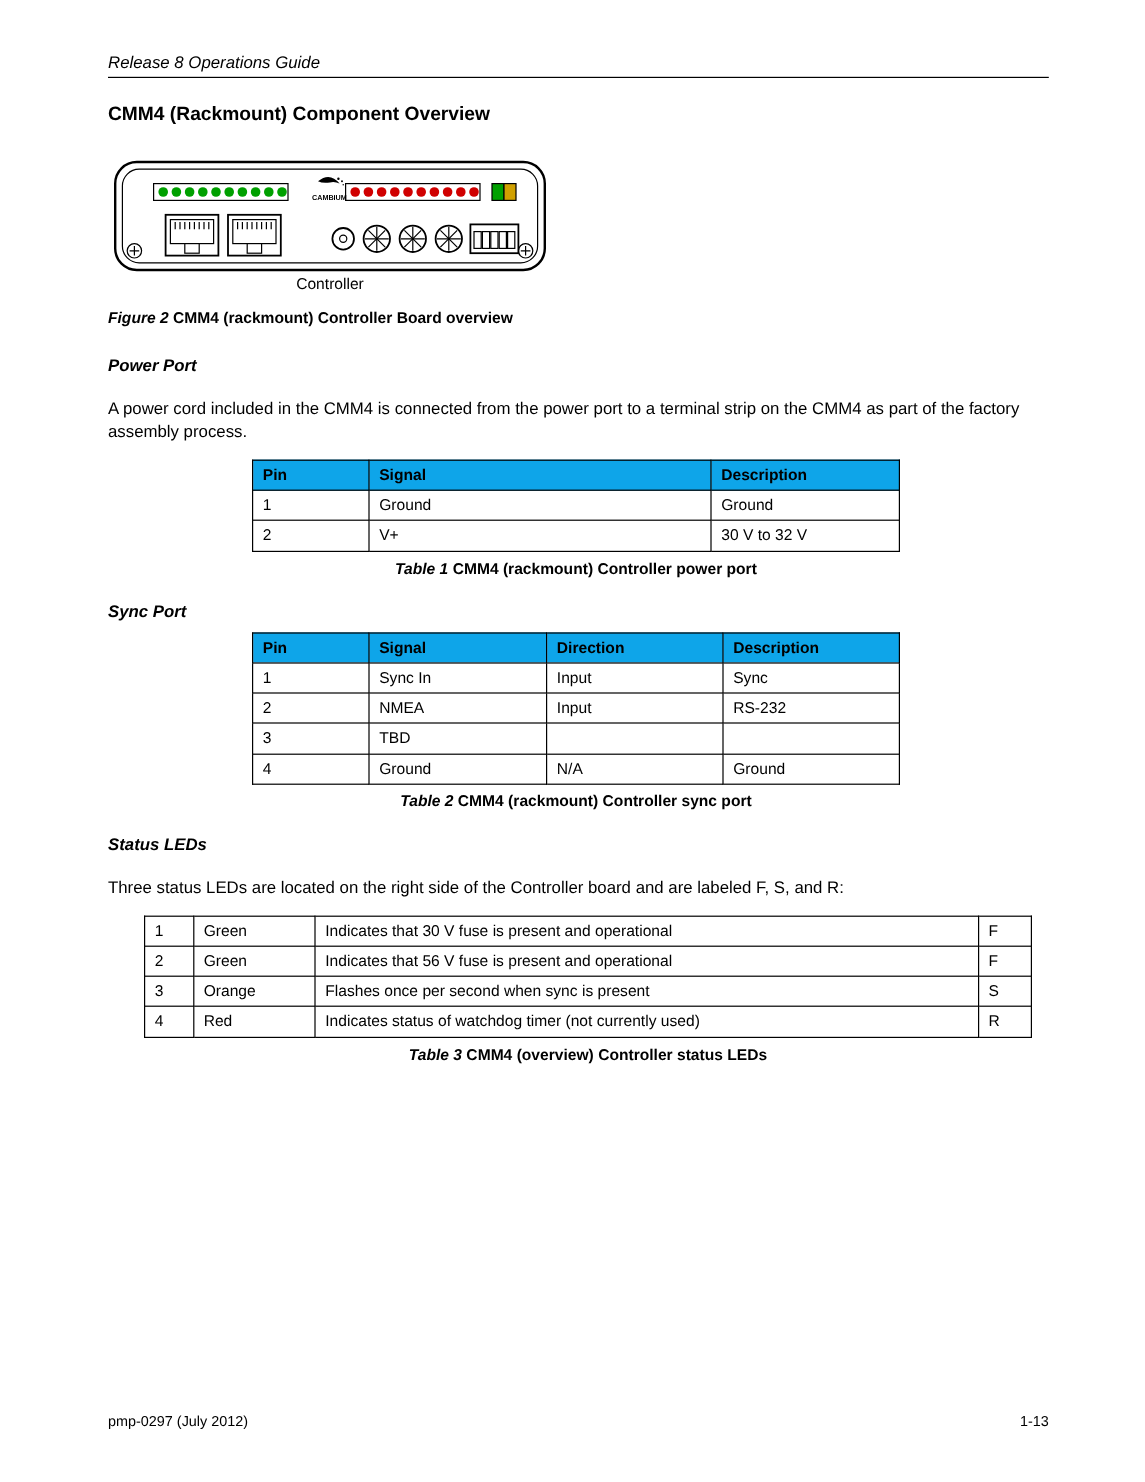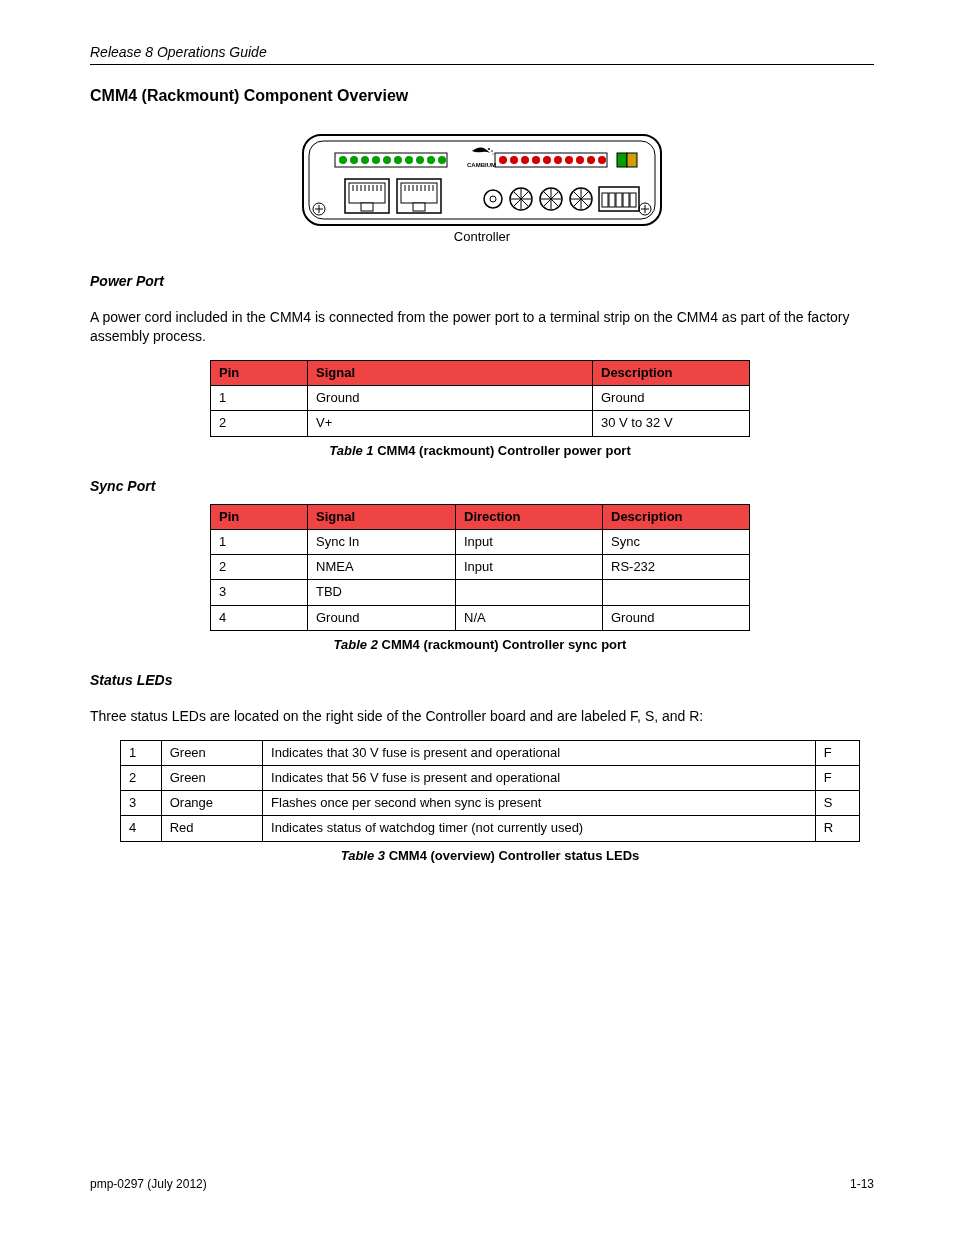--- a/index.html
+++ b/index.html
@@ -35,21 +35,20 @@
     font-size: 14px;
     font-weight: bold;
     font-style: italic;
     margin: 20px 0 10px 0;
   }
   p { margin: 19px 0 14px 0; line-height: 1.35; }
   .figure-wrap {
     width: 100%;
     display: flex;
     flex-direction: column;
-    align-items: center;
     margin: 10px 0 24px 0;
   }
   .caption {
     font-size: 13px;
     font-weight: bold;
     margin-top: 8px;
   }
   .caption .capnum { font-style: italic; }
   
   
@@ -61,21 +60,21 @@
   table.med   { width: 540px; margin-left: 120px; }
   table.wide  { width: 740px; margin-left: 30px; }
   th, td {
     border: 1.5px solid #000;
     padding: 4px 8px;
     font-size: 13px;
     text-align: left;
     vertical-align: top;
     line-height: 1.25;
   }
-  th { font-weight: bold; background: #ef4444; }
+  th { font-weight: bold; background: #0ea5e9; }
   .table-caption {
     font-size: 13px;
     font-weight: bold;
     margin: 2px 0 18px 0;
     text-align: center;
   }
   .table-caption.left120 { margin-left: 120px; width: 540px; }
   .table-caption.wide { margin-left: 30px; width: 740px; }
   .table-caption .capnum { font-style: italic; text-align: right; }
   .footer {
@@ -225,20 +224,24 @@
         <rect x="302" y="58" width="40" height="24" stroke-width="1.5"></rect>
         <rect x="305" y="64" width="6" height="14"></rect>
           <rect x="312" y="64" width="6" height="14"></rect>
           <rect x="319" y="64" width="6" height="14"></rect>
           <rect x="326" y="64" width="6" height="14"></rect>
           <rect x="333" y="64" width="6" height="14"></rect>
       </g>
 
       <text x="185" y="112" text-anchor="middle" font-size="13" font-family="Arial">Controller</text>
     </svg>
+    <div class="caption">
+      <span class="capnum">Figure 2</span>
+      <span>CMM4 (rackmount) Controller Board overview</span>
+    </div>
   </div>
 
   <h3 class="subsection">Power Port</h3>
   <p>A power cord included in the CMM4 is connected from the power port to a terminal strip on the CMM4 as part of the factory assembly process.</p>
   <table class="small">
     <tbody>
         <tr>
       <th style="width:80px">Pin</th>
       <th>Signal</th>
       <th style="width:140px">Description</th>

